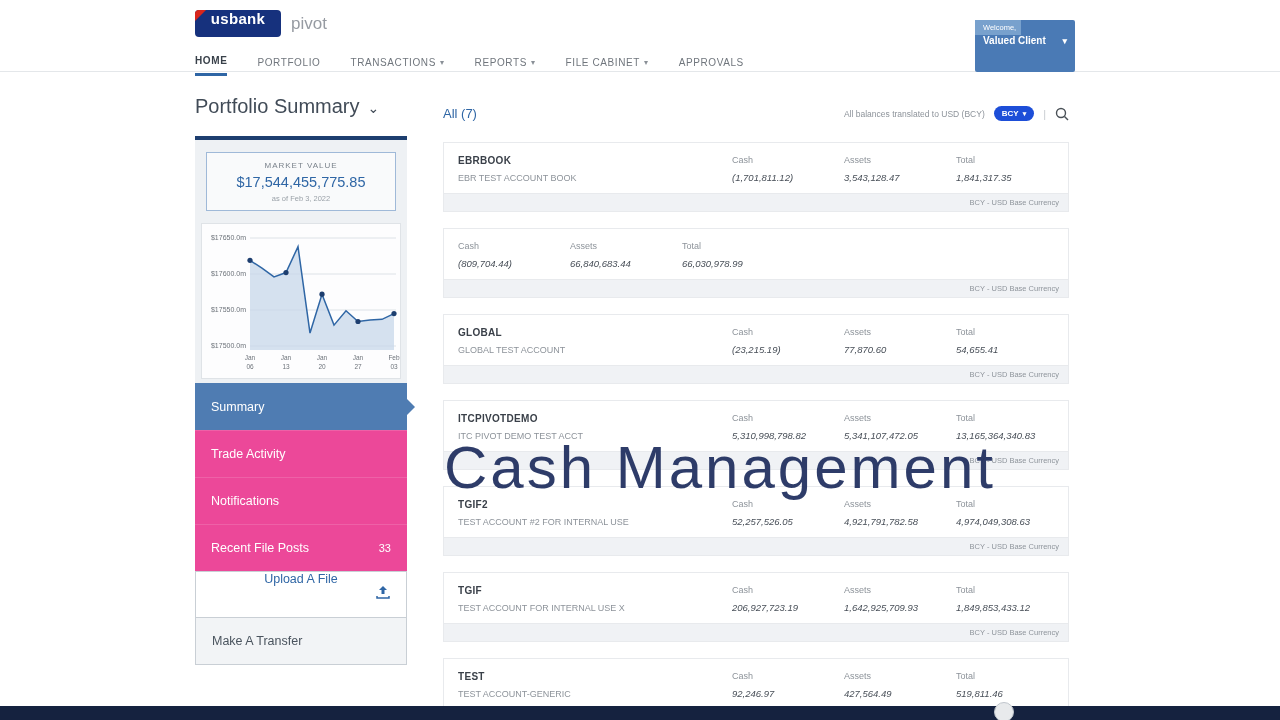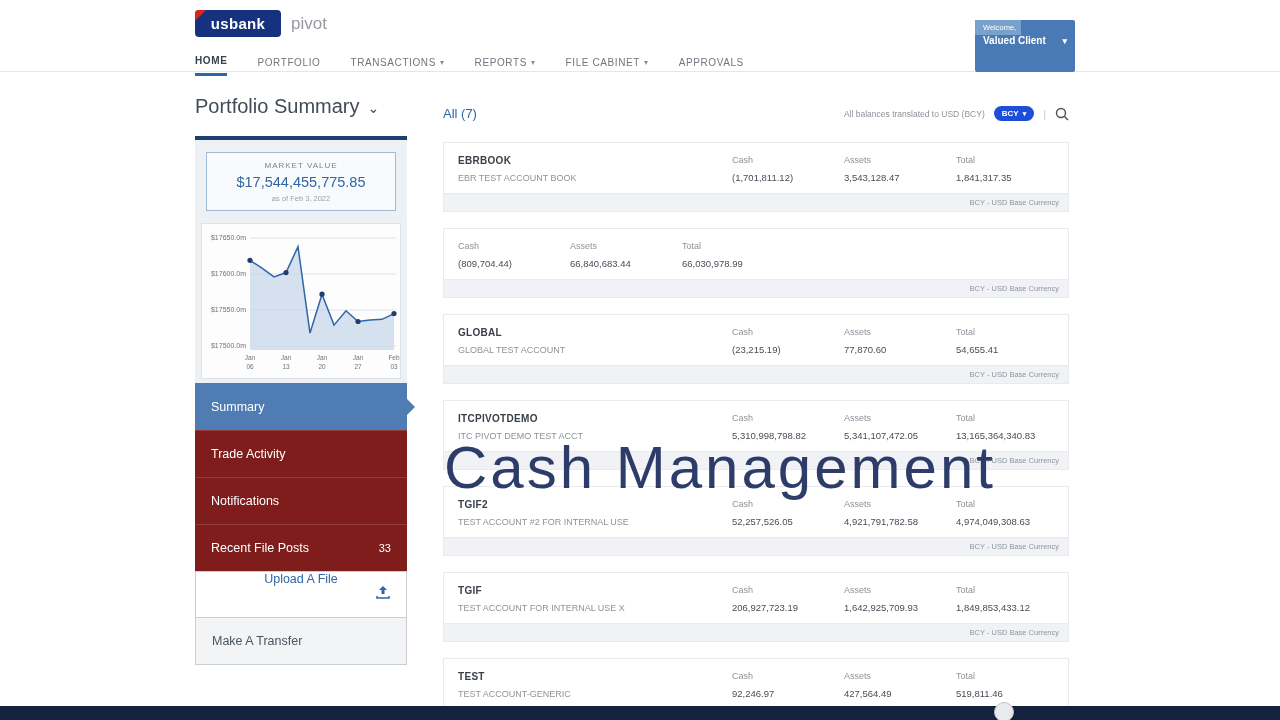--- a/index.html
+++ b/index.html
@@ -5,21 +5,21 @@
   * { margin:0; padding:0; box-sizing:border-box; }
   html,body { background:#ffffff; }
   .page { position:relative; width:1280px; height:720px; background:#fff; overflow:hidden;
           font-family:"Liberation Sans", sans-serif; }
 
   
   .header { position:absolute; left:0; top:0; width:1280px; height:72px; background:#fff;
             border-bottom:1px solid #e4e7ea; }
   .brand { position:absolute; left:195px; top:10px; display:flex; align-items:center; gap:10px; }
   .logo { position:relative; width:86px; height:27px; background:#16317d; border-radius:4px;
-          display:flex; align-items:center; justify-content:center; overflow:hidden; }
+          display:flex; align-items:flex-start; justify-content:center; overflow:hidden; }
   .logo-flag { position:absolute; left:0; top:0; width:0; height:0;
                border-top:11px solid #d9261c; border-right:11px solid transparent; }
   .logo-text { color:#fff; font-weight:bold; font-size:15px; letter-spacing:.3px; }
   .app-name { color:#969ba2; font-size:17px; }
 
   .user-menu { position:absolute; left:975px; top:20px; width:100px; height:52px;
                background:#4a7ab5; color:#ffffff; border-radius:2px; padding:3px 8px 2px; cursor:pointer; }
   .user-menu::before { content:''; position:absolute; left:0; top:0; width:46px; height:15px;
                        background:#78a1cd; }
   .welcome { position:relative; font-size:7.5px; z-index:1; }
@@ -43,21 +43,21 @@
   .mv-box { border:1px solid #9fb9d8; background:rgba(255,255,255,.65); text-align:center;
             padding:8px 4px 7px; }
   .mv-label { font-size:8px; color:#7a828b; letter-spacing:1px; }
   .mv-value { font-size:14.5px; color:#2f66a5; margin-top:4px; }
   .mv-asof { font-size:7.5px; color:#9aa1a8; margin-top:4px; }
 
   .chart-wrap { background:#eef1f4; padding:2px 6px 4px; }
   .chart-box { background:#fdfdfe; border:1px solid #dfe3e7; }
 
   .menu-item { height:47px; display:flex; align-items:center; padding:0 16px; font-size:12.5px;
-               color:#fff; background:#7f1d1d; position:relative; cursor:pointer;
+               color:#fff; background:#ec4899; position:relative; cursor:pointer;
                border-top:1px solid rgba(255,255,255,.14); }
   .menu-item.active { background:#4f7cb2; border-top:none; }
   .menu-item.active::after { content:''; position:absolute; right:-8px; top:50%; margin-top:-8px;
                border-left:8px solid #4f7cb2; border-top:8px solid transparent;
                border-bottom:8px solid transparent; }
   .mi-badge { margin-left:auto; font-size:11px; }
   .mi-icon { margin-left:auto; display:flex; align-items:center; }
   .menu-item.upload { background:#fff; color:#2f66a5; border:1px solid #c9cfd5;flex-direction:column; }
   .menu-item.transfer { background:#f2f4f6; color:#4a545e; border:1px solid #c9cfd5; border-top:none; }
 
@@ -74,21 +74,21 @@
   .search { display:flex; align-items:center; cursor:pointer; }
 
   .cards { position:absolute; left:443px; top:142px; width:626px; }
   .card { margin-bottom:16px; border:1px solid #e8eaed; background:#fff; }
   .card-body { display:flex; padding:11px 0 9px 14px; }
   .acct { flex:1; min-width:0; }
   .acct-name { font-size:10px; font-weight:bold; color:#3a4049; letter-spacing:.3px; line-height:13px; }
   .acct-desc { font-size:9px; color:#8d939a; line-height:12px; margin-top:5px; }
   .col { width:112px; padding-right:14px; flex:none; }
   .col-label { font-size:9px; color:#8d939a; line-height:13px; }
-  .col-value { font-size:9.5px; color:#474e57; line-height:12px; margin-top:5px; }
+  .col-value { font-size:9.5px; color:#474e57; line-height:12px; margin-top:5px;font-style:italic; }
   .card-footer { background:#f0f2f5; border-top:1px solid #e8eaed; font-size:7.5px; color:#8f959c;
                  text-align:right; padding:4px 9px; }
 
   
   .overlay-title { position:absolute; left:444px; top:438px; font-size:60px; line-height:1;
                    color:#1f2e5e; letter-spacing:3px; white-space:nowrap; opacity:.93; z-index:5; }
   .bottom-link { position:absolute; left:196px; top:707px; font-size:11px; color:#2f66a5;
                  text-decoration:underline; z-index:1; cursor:pointer; }
   .bottom-bar { position:absolute; left:0; top:706px; width:1280px; height:14px; background:#15223f;
                 z-index:2; }

